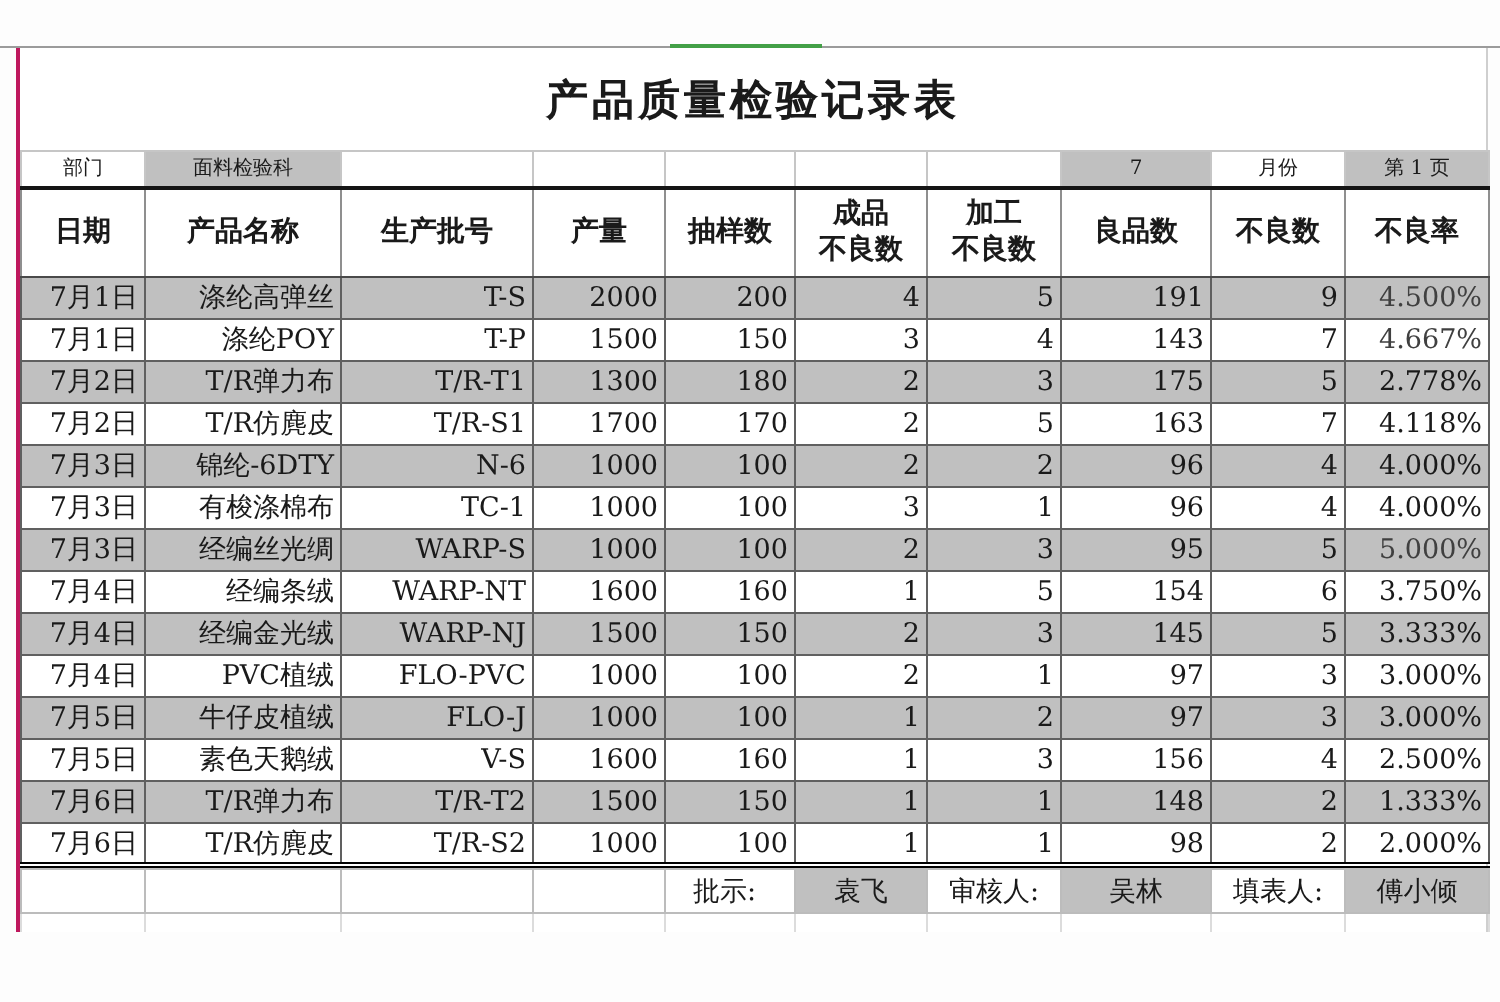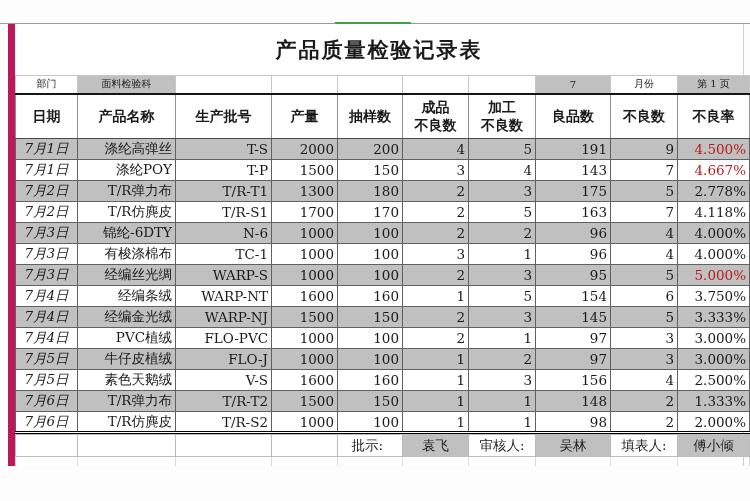--- a/index.html
+++ b/index.html
@@ -7,21 +7,21 @@
   body {
     width:750px; height:501px; background:#ffffff;
     font-family:"DejaVu Serif", serif; color:#1a1a1a;
     -webkit-font-smoothing:antialiased;
   }
   .canvas { position:relative; width:750px; height:501px; overflow:hidden; background:#fdfdfd; }
   .topline { position:absolute; top:23px; left:0; width:750px; height:1px; background:#9b9b9b; }
   .green-seg { position:absolute; top:22px; left:335px; width:76px; height:2px; background:#43a047; }
   .sheet {
     position:absolute; left:8px; top:24px; width:736px; background:#ffffff;
-    border-left:7px solid #be185d; border-right:1px solid #cfcfcf;
+    border-left:2px solid #be185d; border-right:1px solid #cfcfcf;
   }
   .title-cell {
     height:51px; display:flex; align-items:center; justify-content:center;
     font-family:"DejaVu Sans", sans-serif; font-weight:bold; font-size:21px; letter-spacing:2px;
   }
   table { border-collapse:collapse; table-layout:fixed; width:734px; }
   col.w0{width:62px} col.w1{width:98px} col.w2{width:96px} col.w3{width:66px} col.w4{width:65px}
   col.w5{width:66px} col.w6{width:67px} col.w7{width:75px} col.w8{width:67px} col.w9{width:72px}
 
   .info-table td {
@@ -35,25 +35,25 @@
     border:1px solid #8f8f8f; border-top:none; border-bottom:1px solid #4a4a4a;
     height:44px; white-space:pre-line; line-height:1.3; padding:0; text-align:center;
     background:#ffffff; overflow:hidden;
   }
   .main-table td {
     border:1px solid #606060; height:21px; font-size:13.5px; padding:0 3px;
     overflow:hidden; white-space:nowrap; background:#ffffff;
   }
   .main-table tr.gray td { background:#c0c0c0; }
   .main-table tbody tr:last-child td { border-bottom:3px double #000; }
-  .c-date  { text-align:center; padding-right:2px;font-style:italic; }
+  .c-date  { text-align:right; padding-right:2px; }
   .c-name, .c-batch { text-align:right; padding-left:3px; }
   .c-output,.c-sample,.c-fin_def,.c-proc_def,.c-good,.c-defect { text-align:right; padding-right:4px; }
   .c-rate { text-align:right; padding-right:2px; }
-  .red { color:#b91c1c; }
+  .red { color:#404040; }
 
   .footer-table td {
     height:22px; border:1px solid #bcbcbc; font-size:13.5px; text-align:center;
     padding:0 2px; overflow:hidden; white-space:nowrap; background:#ffffff;
   }
   .footer-table td.lbl-approval { text-align:right; padding-right:19px; }
   .footer-table td.gray-bg { background:#c0c0c0;margin-left:20px; }
   .ghost-table td { height:9px; border-left:1px solid #dcdcdc; border-right:1px solid #dcdcdc; border-top:none; border-bottom:none; }
 </style>
 </head>

